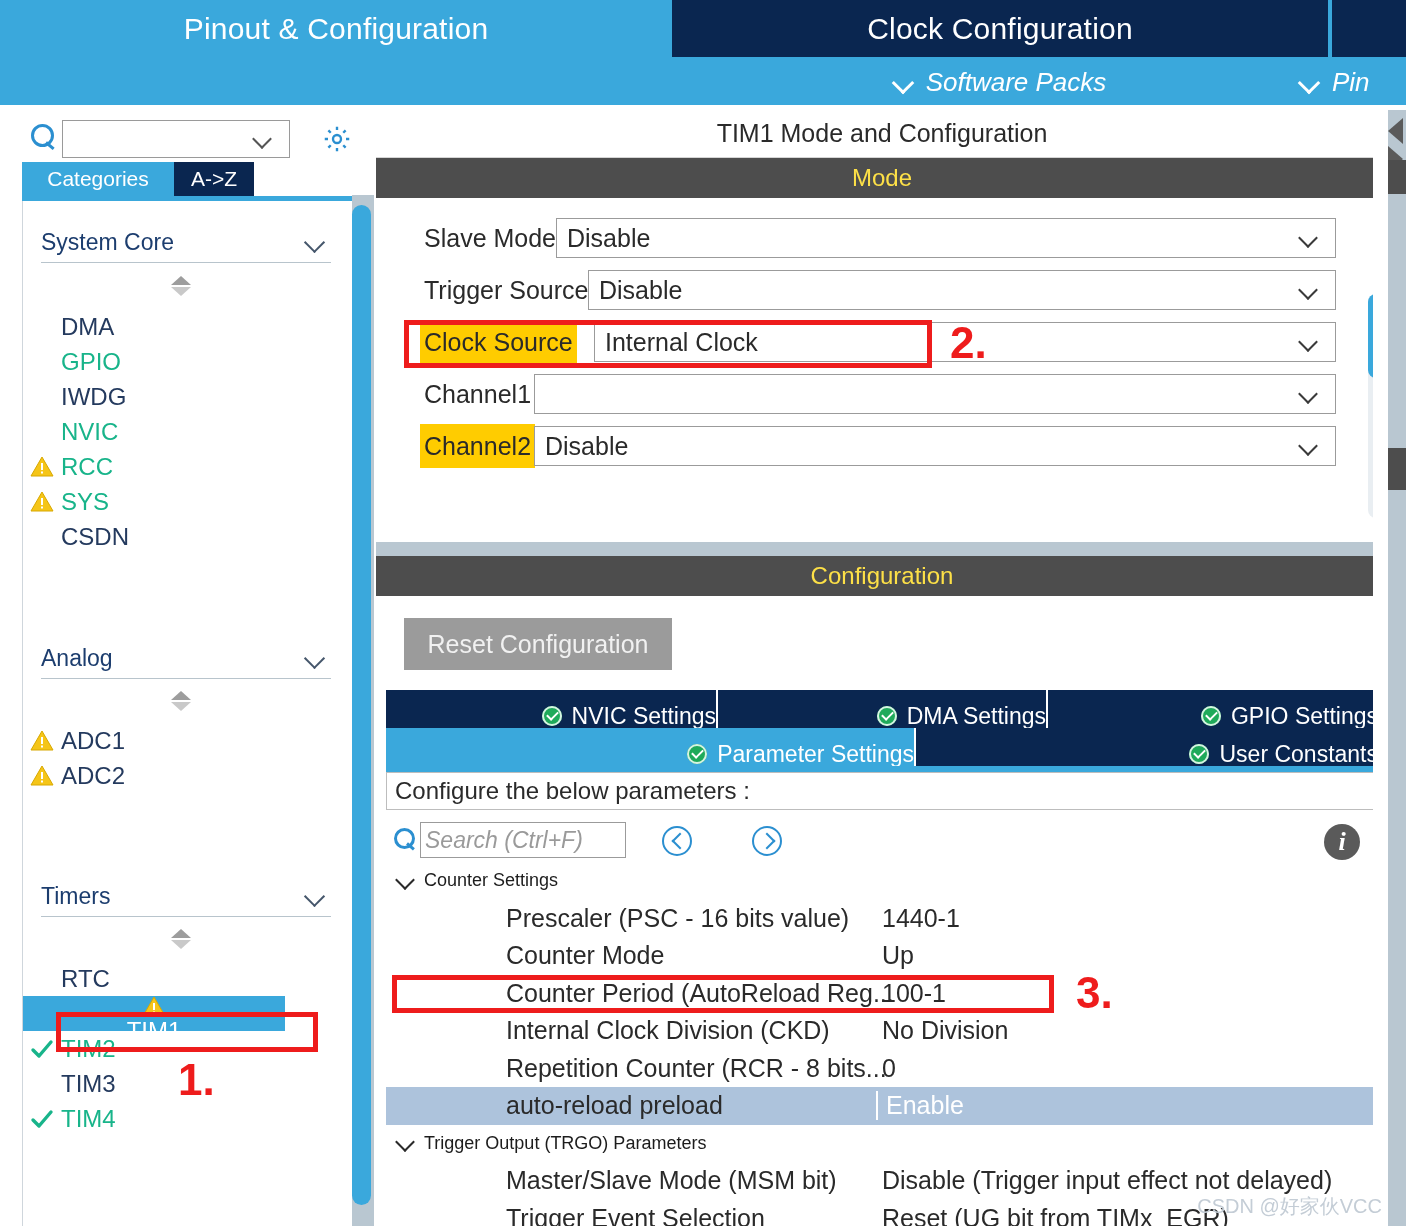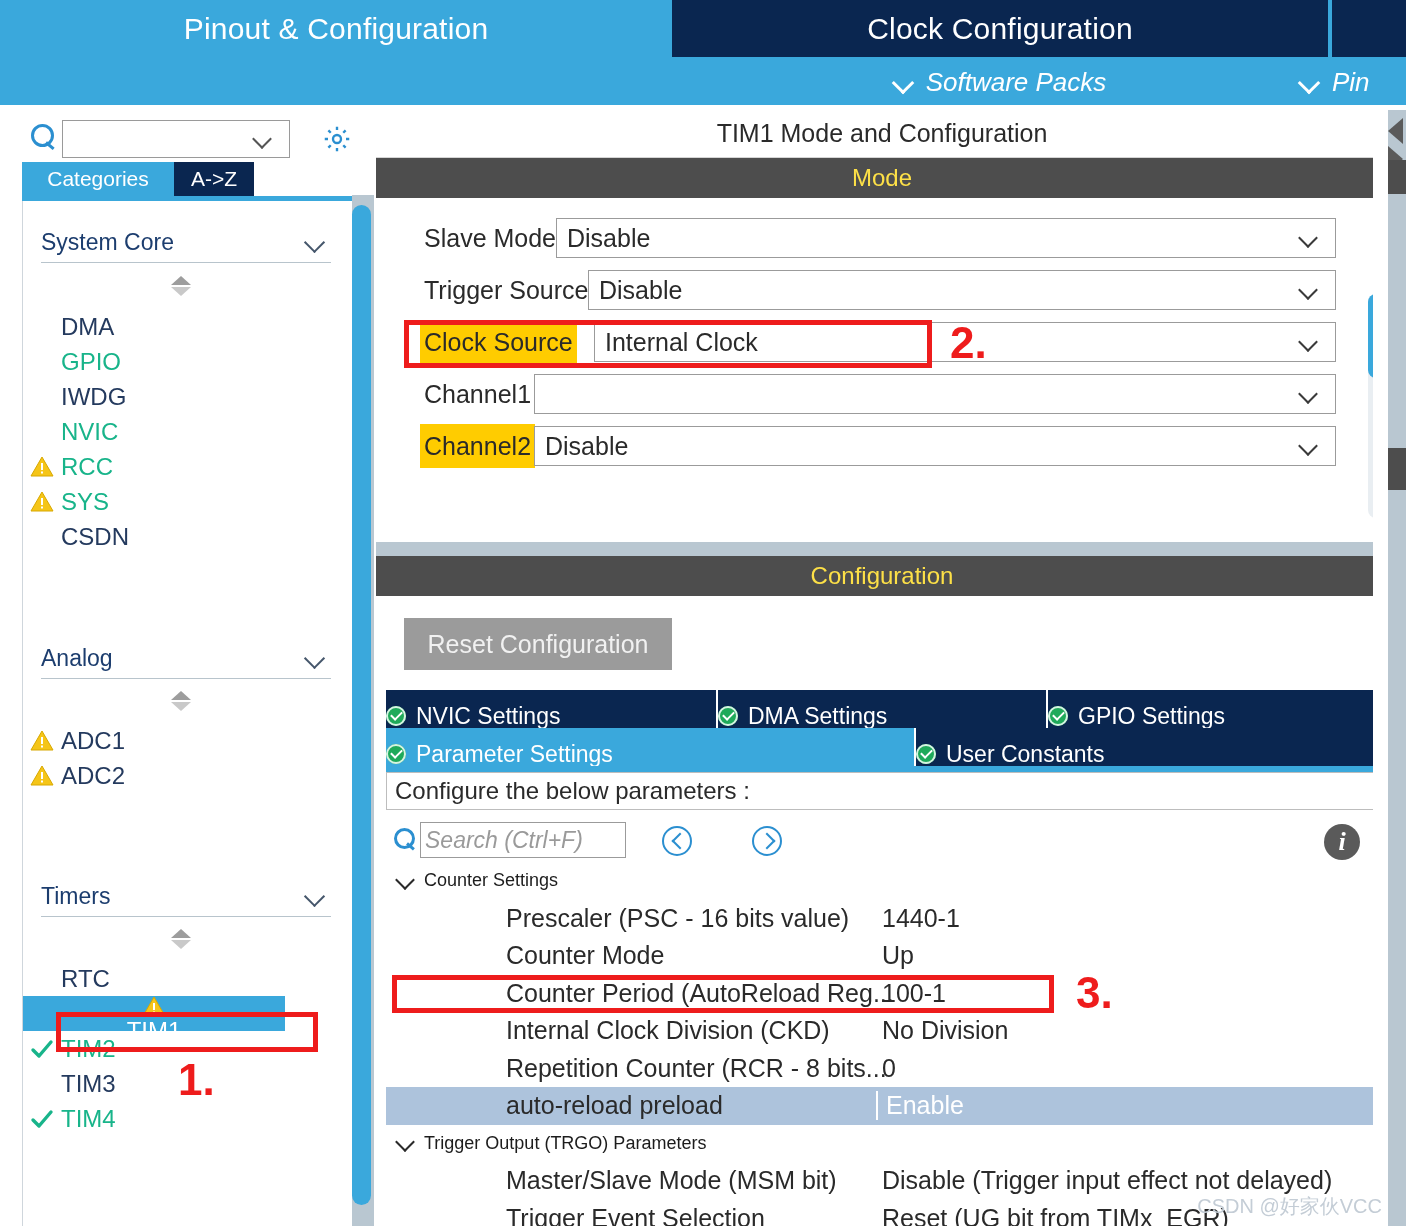--- a/index.html
+++ b/index.html
@@ -201,21 +201,21 @@
   .reset-btn {
     position: absolute; left: 28px; top: 22px; width: 268px; height: 52px;
     background: #9b9b9b; color: #f1f1f1; border: none;
     font-size: 25px; font-family: "Liberation Sans", sans-serif;
     display: flex; align-items: center; justify-content: center;
     cursor: default;
   }
 
   .tabrow { position: absolute; left: 10px; width: 992px; height: 38px; display: flex; }
   .ctab {
-    height: 52px; display: flex; align-items: center; justify-content: flex-start;
+    height: 52px; display: flex; align-items: center; justify-content: flex-end;
     gap: 10px; color: #ffffff; font-size: 23px; background: #0a2650;
     border-right: 2px solid #ffffff;
   }
   .ctab.active { background: #3aa8dc; }
   .ctab:last-child { border-right: none; }
   .gbadge {
     width: 20px; height: 20px; border-radius: 50%;
     background: #1faa5a; position: relative; flex: 0 0 auto;
     box-shadow: inset 0 0 0 2px #d6f3e2;
   }

